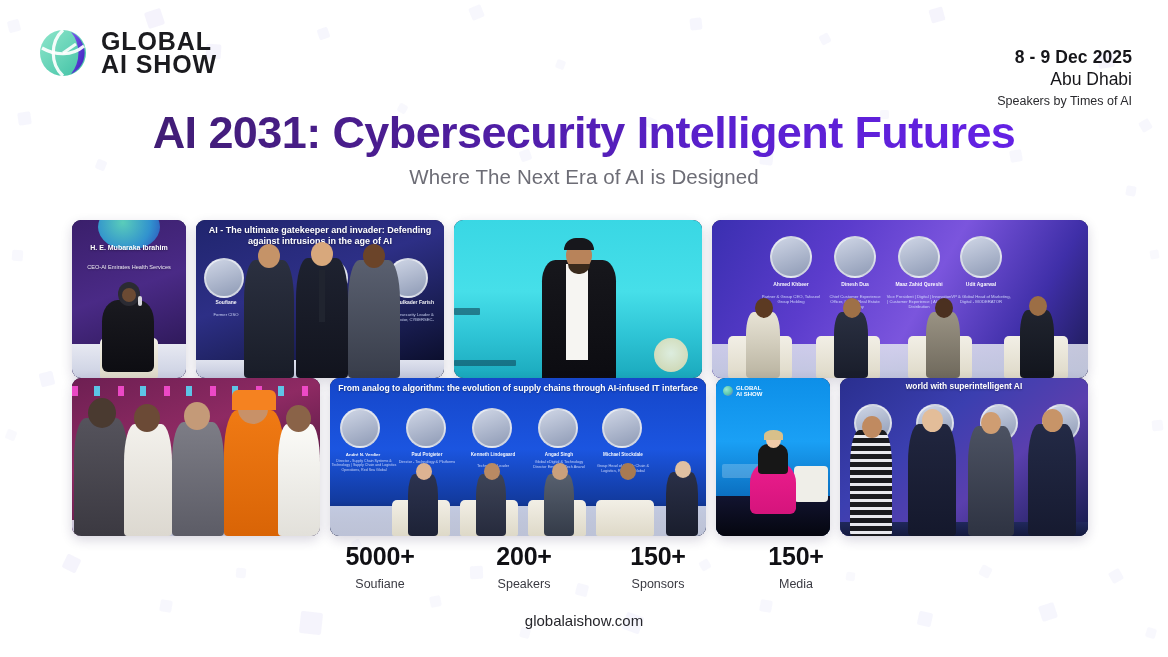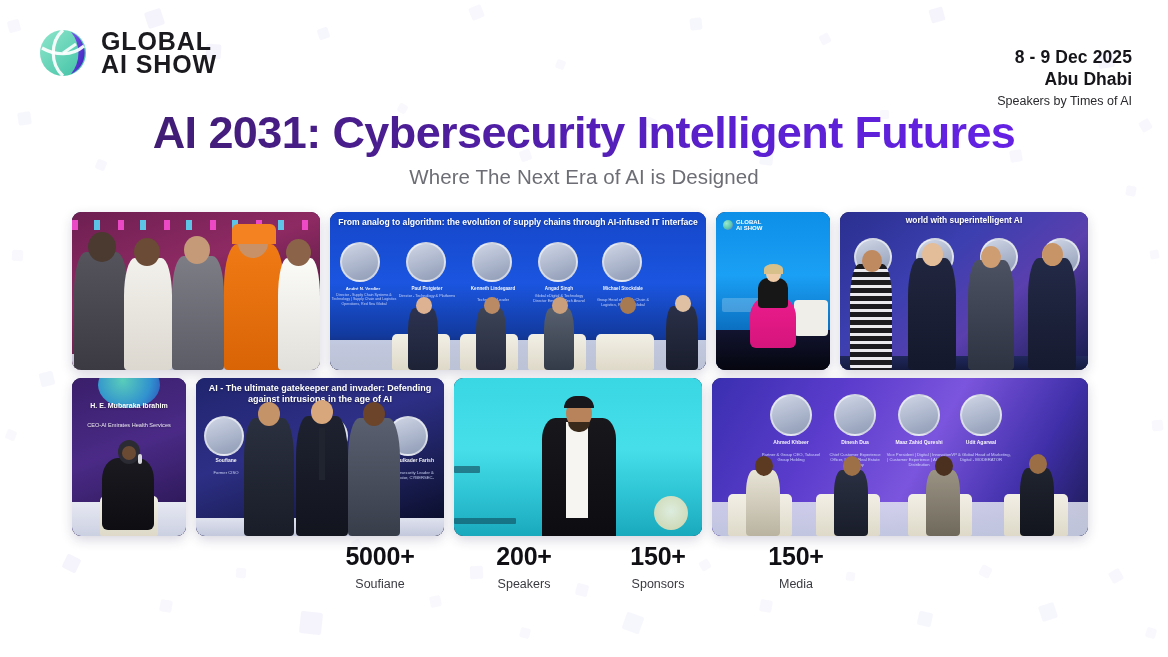--- a/index.html
+++ b/index.html
@@ -71,21 +71,21 @@
   .event-meta .date {
     font-size: 17.5px;
     font-weight: 700;
     color: #16161a;
     letter-spacing: 0.1px;
     line-height: 1.28;
     margin-top: 12px;
   }
   .event-meta .city {
     font-size: 17.5px;
-    font-weight: 700;
+    font-weight: 400;
     color: #16161a;
     line-height: 1.28;
   }
   .event-meta .powered {
     font-size: 12.5px;
     font-weight: 400;
     color: #2a2a2e;
     margin-top: 2px;
     line-height: 1.3;
   }
@@ -348,128 +348,20 @@
     </div>
   </div>
 
   <div class="title-block">
     <div class="main-title">AI 2031: Cybersecurity Intelligent Futures</div>
     <div class="sub-title">Where The Next Era of AI is Designed</div>
   </div>
 
   <div class="gallery">
 
-    <div class="grid-row row1">
-
-      <div class="tile t1">
-        <div class="tile-inner">
-          <div class="scene sc-conf"></div>
-          <div style="position:absolute;top:8px;left:0;right:0;height:10px;
-                      background:repeating-linear-gradient(90deg,#ff4fd8 0 6px,transparent 6px 22px,#57e0ff 22px 28px,transparent 28px 46px);opacity:.85;"></div>
-          <div class="floor" style="height:16px;"></div>
-          <div class="person" style="left:2px;width:54px;height:118px;background:linear-gradient(180deg,#55535c,#3b3941);"></div>
-          <div class="head" style="left:16px;bottom:108px;width:28px;height:30px;background:#4a3a30;"></div>
-          <div class="person" style="left:52px;width:48px;height:112px;background:linear-gradient(180deg,#f3f1ec,#dcd8d0);"></div>
-          <div class="head" style="left:62px;bottom:104px;width:26px;height:28px;background:#6b4a36;"></div>
-          <div class="person" style="left:100px;width:52px;height:114px;background:linear-gradient(180deg,#7d7d86,#5c5c66);"></div>
-          <div class="head" style="left:112px;bottom:106px;width:26px;height:28px;background:#c49a78;"></div>
-          <div class="person" style="left:152px;width:60px;height:126px;background:linear-gradient(180deg,#f07a14,#d96406);"></div>
-          <div class="head" style="left:166px;bottom:112px;width:30px;height:30px;background:#c89168;"></div>
-          <div style="position:absolute;left:160px;bottom:126px;width:44px;height:20px;background:#f58220;border-radius:6px 6px 0 0;"></div>
-          <div class="person" style="left:206px;width:42px;height:112px;background:linear-gradient(180deg,#fbfbf8,#e2e0da);"></div>
-          <div class="head" style="left:214px;bottom:104px;width:25px;height:27px;background:#8a6348;"></div>
-        </div>
-      </div>
-
-      <div class="tile t2">
-        <div class="tile-inner">
-          <div class="scene sc-stage"></div>
-          <div class="tile-cap" style="top:5px;font-size:8.6px;">From analog to algorithm: the evolution of supply chains through AI-infused IT interface</div>
-
-          <div class="avatar" style="left:10px;top:30px;width:40px;height:40px;"></div>
-          <div class="avatar" style="left:76px;top:30px;width:40px;height:40px;"></div>
-          <div class="avatar" style="left:142px;top:30px;width:40px;height:40px;"></div>
-          <div class="avatar" style="left:208px;top:30px;width:40px;height:40px;"></div>
-          <div class="avatar" style="left:272px;top:30px;width:40px;height:40px;"></div>
-
-          <div class="spk-name" style="left:0px;top:74px;width:66px;font-size:4.4px;">André N. Verdier</div>
-          <div class="spk-role" style="left:-2px;top:81px;width:72px;font-size:3.6px;">Director - Supply Chain Systems &amp; Technology | Supply Chain and Logistics Operations, Red Sea Global</div>
-
-          <div class="spk-name" style="left:66px;top:74px;width:62px;font-size:4.6px;">Paul Potgieter</div>
-          <div class="spk-role" style="left:66px;top:82px;width:62px;font-size:3.8px;">Director - Technology &amp; Platforms</div>
-
-          <div class="spk-name" style="left:132px;top:74px;width:62px;font-size:4.6px;">Kenneth Lindegaard</div>
-          <div class="spk-role" style="left:132px;top:86px;width:62px;font-size:3.8px;">Technology Leader</div>
-
-          <div class="spk-name" style="left:198px;top:74px;width:62px;font-size:4.6px;">Angad Singh</div>
-          <div class="spk-role" style="left:198px;top:82px;width:62px;font-size:3.8px;">Global eDigital &amp; Technology Director Emerging Tech Anand</div>
-
-          <div class="spk-name" style="left:262px;top:74px;width:62px;font-size:4.6px;">Michael Stockdale</div>
-          <div class="spk-role" style="left:262px;top:86px;width:62px;font-size:3.8px;">Group Head of Supply Chain &amp; Logistics, Red Sea Global</div>
-
-          <div class="floor" style="height:30px;"></div>
-          <div class="chair" style="left:62px;width:58px;height:36px;"></div>
-          <div class="chair" style="left:130px;width:58px;height:36px;"></div>
-          <div class="chair" style="left:198px;width:58px;height:36px;"></div>
-          <div class="chair" style="left:266px;width:58px;height:36px;"></div>
-          <div class="person" style="left:78px;width:30px;height:62px;background:linear-gradient(180deg,#2c3350,#1d2236);"></div>
-          <div class="head" style="left:86px;bottom:56px;width:16px;height:17px;background:#dcb292;"></div>
-          <div class="person" style="left:146px;width:30px;height:62px;background:linear-gradient(180deg,#3d4458,#262a3c);"></div>
-          <div class="head" style="left:154px;bottom:56px;width:16px;height:17px;background:#b98a63;"></div>
-          <div class="person" style="left:214px;width:30px;height:62px;background:linear-gradient(180deg,#57606f,#343b48);"></div>
-          <div class="head" style="left:222px;bottom:56px;width:16px;height:17px;background:#caa07c;"></div>
-          <div class="person" style="left:282px;width:30px;height:62px;background:linear-gradient(180deg,#1f2436,#141826;);"></div>
-          <div class="head" style="left:290px;bottom:56px;width:16px;height:17px;background:#a87a52;"></div>
-          <div class="person" style="left:336px;width:32px;height:64px;background:linear-gradient(180deg,#2a3048,#191d2c);"></div>
-          <div class="head" style="left:345px;bottom:58px;width:16px;height:17px;background:#e0c0a2;"></div>
-        </div>
-      </div>
-
-      <div class="tile t3">
-        <div class="tile-inner">
-          <div class="scene sc-blue"></div>
-          <div class="mini-logo" style="left:7px;top:7px;font-size:6px;">
-            <span class="dot"></span>
-            <span style="display:flex;flex-direction:column;line-height:1.05;">
-              <span>GLOBAL</span>
-              <span>AI SHOW</span>
-            </span>
-          </div>
-          <div style="position:absolute;left:6px;top:86px;width:56px;height:14px;background:rgba(255,255,255,.22);border-radius:2px;"></div>
-          <div style="position:absolute;right:6px;bottom:34px;width:18px;height:22px;background:#f6b73c;border-radius:2px;opacity:.9;"></div>
-          <div style="position:absolute;left:0;right:0;bottom:0;height:40px;background:linear-gradient(180deg,#121430,#05060f);"></div>
-          <div style="position:absolute;right:2px;bottom:34px;width:34px;height:36px;background:#efeee8;border-radius:4px;"></div>
-          <div class="person" style="left:34px;bottom:22px;width:46px;height:52px;background:linear-gradient(180deg,#ec1d8d,#d5147c);border-radius:40% 40% 6px 6px;"></div>
-          <div style="position:absolute;left:42px;bottom:62px;width:30px;height:30px;background:#171717;border-radius:10px 10px 4px 4px;"></div>
-          <div class="head" style="left:50px;bottom:88px;width:15px;height:16px;background:#f0cba8;"></div>
-          <div style="position:absolute;left:48px;bottom:96px;width:19px;height:10px;background:#d8c08a;border-radius:50% 50% 0 0;"></div>
-        </div>
-      </div>
-
-      <div class="tile t4">
-        <div class="tile-inner">
-          <div class="scene sc-navy"></div>
-          <div class="tile-cap" style="top:4px;font-size:8.4px;">world with superintelligent AI</div>
-          <div class="avatar" style="left:14px;top:26px;width:38px;height:38px;"></div>
-          <div class="avatar" style="left:76px;top:26px;width:38px;height:38px;"></div>
-          <div class="avatar" style="left:140px;top:26px;width:38px;height:38px;"></div>
-          <div class="avatar" style="left:202px;top:26px;width:38px;height:38px;"></div>
-          <div class="floor" style="height:14px;background:linear-gradient(180deg,#20285c,#141a3e);"></div>
-          <div class="person" style="left:10px;width:42px;height:106px;background:repeating-linear-gradient(180deg,#1b1b1f 0 5px,#e9e9ee 5px 8px);"></div>
-          <div class="head" style="left:22px;bottom:98px;width:20px;height:22px;background:#c08a60;"></div>
-          <div class="person" style="left:68px;width:48px;height:112px;background:linear-gradient(180deg,#21263f,#14182c);"></div>
-          <div class="head" style="left:82px;bottom:104px;width:21px;height:23px;background:#e3bd99;"></div>
-          <div class="person" style="left:128px;width:46px;height:110px;background:linear-gradient(180deg,#4c5262,#2e3342);"></div>
-          <div class="head" style="left:141px;bottom:102px;width:20px;height:22px;background:#cf9d72;"></div>
-          <div class="person" style="left:188px;width:48px;height:112px;background:linear-gradient(180deg,#232a46,#161a30);"></div>
-          <div class="head" style="left:202px;bottom:104px;width:21px;height:23px;background:#c79468;"></div>
-        </div>
-      </div>
-    </div>
-
     <div class="grid-row row2">
 
       <div class="tile t5">
         <div class="tile-inner">
           <div class="scene sc-purple"></div>
           <div style="position:absolute;left:26px;top:-16px;width:62px;height:46px;border-radius:50%;
                       background:radial-gradient(circle at 40% 40%,#5de0c2,#2f9ed8 60%,#2b4cc0 100%);opacity:.9;"></div>
           <div class="tile-cap" style="top:24px;font-size:7px;">H. E. Mubaraka Ibrahim</div>
           <div class="tile-cap" style="top:44px;font-size:5.6px;font-weight:400;opacity:.9;">CEO-AI Emirates Health Services</div>
           <div class="floor" style="height:34px;background:linear-gradient(180deg,#e7e9f2,#cbd0e2);"></div>
@@ -548,20 +440,128 @@
           <div class="head" style="left:43px;bottom:60px;width:18px;height:20px;background:#5c3a22;"></div>
           <div class="person" style="left:122px;width:34px;height:66px;background:linear-gradient(180deg,#2a3042,#191d2a);"></div>
           <div class="head" style="left:131px;bottom:60px;width:18px;height:20px;background:#9e7047;"></div>
           <div class="person" style="left:214px;width:34px;height:66px;background:linear-gradient(180deg,#9a9384,#6f695c);"></div>
           <div class="head" style="left:223px;bottom:60px;width:18px;height:20px;background:#4b3020;"></div>
           <div class="person" style="left:308px;width:34px;height:68px;background:linear-gradient(180deg,#20242f,#12151d);"></div>
           <div class="head" style="left:317px;bottom:62px;width:18px;height:20px;background:#9c6e45;"></div>
         </div>
       </div>
     </div>
+
+    <div class="grid-row row1">
+
+      <div class="tile t1">
+        <div class="tile-inner">
+          <div class="scene sc-conf"></div>
+          <div style="position:absolute;top:8px;left:0;right:0;height:10px;
+                      background:repeating-linear-gradient(90deg,#ff4fd8 0 6px,transparent 6px 22px,#57e0ff 22px 28px,transparent 28px 46px);opacity:.85;"></div>
+          <div class="floor" style="height:16px;"></div>
+          <div class="person" style="left:2px;width:54px;height:118px;background:linear-gradient(180deg,#55535c,#3b3941);"></div>
+          <div class="head" style="left:16px;bottom:108px;width:28px;height:30px;background:#4a3a30;"></div>
+          <div class="person" style="left:52px;width:48px;height:112px;background:linear-gradient(180deg,#f3f1ec,#dcd8d0);"></div>
+          <div class="head" style="left:62px;bottom:104px;width:26px;height:28px;background:#6b4a36;"></div>
+          <div class="person" style="left:100px;width:52px;height:114px;background:linear-gradient(180deg,#7d7d86,#5c5c66);"></div>
+          <div class="head" style="left:112px;bottom:106px;width:26px;height:28px;background:#c49a78;"></div>
+          <div class="person" style="left:152px;width:60px;height:126px;background:linear-gradient(180deg,#f07a14,#d96406);"></div>
+          <div class="head" style="left:166px;bottom:112px;width:30px;height:30px;background:#c89168;"></div>
+          <div style="position:absolute;left:160px;bottom:126px;width:44px;height:20px;background:#f58220;border-radius:6px 6px 0 0;"></div>
+          <div class="person" style="left:206px;width:42px;height:112px;background:linear-gradient(180deg,#fbfbf8,#e2e0da);"></div>
+          <div class="head" style="left:214px;bottom:104px;width:25px;height:27px;background:#8a6348;"></div>
+        </div>
+      </div>
+
+      <div class="tile t2">
+        <div class="tile-inner">
+          <div class="scene sc-stage"></div>
+          <div class="tile-cap" style="top:5px;font-size:8.6px;">From analog to algorithm: the evolution of supply chains through AI-infused IT interface</div>
+
+          <div class="avatar" style="left:10px;top:30px;width:40px;height:40px;"></div>
+          <div class="avatar" style="left:76px;top:30px;width:40px;height:40px;"></div>
+          <div class="avatar" style="left:142px;top:30px;width:40px;height:40px;"></div>
+          <div class="avatar" style="left:208px;top:30px;width:40px;height:40px;"></div>
+          <div class="avatar" style="left:272px;top:30px;width:40px;height:40px;"></div>
+
+          <div class="spk-name" style="left:0px;top:74px;width:66px;font-size:4.4px;">André N. Verdier</div>
+          <div class="spk-role" style="left:-2px;top:81px;width:72px;font-size:3.6px;">Director - Supply Chain Systems &amp; Technology | Supply Chain and Logistics Operations, Red Sea Global</div>
+
+          <div class="spk-name" style="left:66px;top:74px;width:62px;font-size:4.6px;">Paul Potgieter</div>
+          <div class="spk-role" style="left:66px;top:82px;width:62px;font-size:3.8px;">Director - Technology &amp; Platforms</div>
+
+          <div class="spk-name" style="left:132px;top:74px;width:62px;font-size:4.6px;">Kenneth Lindegaard</div>
+          <div class="spk-role" style="left:132px;top:86px;width:62px;font-size:3.8px;">Technology Leader</div>
+
+          <div class="spk-name" style="left:198px;top:74px;width:62px;font-size:4.6px;">Angad Singh</div>
+          <div class="spk-role" style="left:198px;top:82px;width:62px;font-size:3.8px;">Global eDigital &amp; Technology Director Emerging Tech Anand</div>
+
+          <div class="spk-name" style="left:262px;top:74px;width:62px;font-size:4.6px;">Michael Stockdale</div>
+          <div class="spk-role" style="left:262px;top:86px;width:62px;font-size:3.8px;">Group Head of Supply Chain &amp; Logistics, Red Sea Global</div>
+
+          <div class="floor" style="height:30px;"></div>
+          <div class="chair" style="left:62px;width:58px;height:36px;"></div>
+          <div class="chair" style="left:130px;width:58px;height:36px;"></div>
+          <div class="chair" style="left:198px;width:58px;height:36px;"></div>
+          <div class="chair" style="left:266px;width:58px;height:36px;"></div>
+          <div class="person" style="left:78px;width:30px;height:62px;background:linear-gradient(180deg,#2c3350,#1d2236);"></div>
+          <div class="head" style="left:86px;bottom:56px;width:16px;height:17px;background:#dcb292;"></div>
+          <div class="person" style="left:146px;width:30px;height:62px;background:linear-gradient(180deg,#3d4458,#262a3c);"></div>
+          <div class="head" style="left:154px;bottom:56px;width:16px;height:17px;background:#b98a63;"></div>
+          <div class="person" style="left:214px;width:30px;height:62px;background:linear-gradient(180deg,#57606f,#343b48);"></div>
+          <div class="head" style="left:222px;bottom:56px;width:16px;height:17px;background:#caa07c;"></div>
+          <div class="person" style="left:282px;width:30px;height:62px;background:linear-gradient(180deg,#1f2436,#141826;);"></div>
+          <div class="head" style="left:290px;bottom:56px;width:16px;height:17px;background:#a87a52;"></div>
+          <div class="person" style="left:336px;width:32px;height:64px;background:linear-gradient(180deg,#2a3048,#191d2c);"></div>
+          <div class="head" style="left:345px;bottom:58px;width:16px;height:17px;background:#e0c0a2;"></div>
+        </div>
+      </div>
+
+      <div class="tile t3">
+        <div class="tile-inner">
+          <div class="scene sc-blue"></div>
+          <div class="mini-logo" style="left:7px;top:7px;font-size:6px;">
+            <span class="dot"></span>
+            <span style="display:flex;flex-direction:column;line-height:1.05;">
+              <span>GLOBAL</span>
+              <span>AI SHOW</span>
+            </span>
+          </div>
+          <div style="position:absolute;left:6px;top:86px;width:56px;height:14px;background:rgba(255,255,255,.22);border-radius:2px;"></div>
+          <div style="position:absolute;right:6px;bottom:34px;width:18px;height:22px;background:#f6b73c;border-radius:2px;opacity:.9;"></div>
+          <div style="position:absolute;left:0;right:0;bottom:0;height:40px;background:linear-gradient(180deg,#121430,#05060f);"></div>
+          <div style="position:absolute;right:2px;bottom:34px;width:34px;height:36px;background:#efeee8;border-radius:4px;"></div>
+          <div class="person" style="left:34px;bottom:22px;width:46px;height:52px;background:linear-gradient(180deg,#ec1d8d,#d5147c);border-radius:40% 40% 6px 6px;"></div>
+          <div style="position:absolute;left:42px;bottom:62px;width:30px;height:30px;background:#171717;border-radius:10px 10px 4px 4px;"></div>
+          <div class="head" style="left:50px;bottom:88px;width:15px;height:16px;background:#f0cba8;"></div>
+          <div style="position:absolute;left:48px;bottom:96px;width:19px;height:10px;background:#d8c08a;border-radius:50% 50% 0 0;"></div>
+        </div>
+      </div>
+
+      <div class="tile t4">
+        <div class="tile-inner">
+          <div class="scene sc-navy"></div>
+          <div class="tile-cap" style="top:4px;font-size:8.4px;">world with superintelligent AI</div>
+          <div class="avatar" style="left:14px;top:26px;width:38px;height:38px;"></div>
+          <div class="avatar" style="left:76px;top:26px;width:38px;height:38px;"></div>
+          <div class="avatar" style="left:140px;top:26px;width:38px;height:38px;"></div>
+          <div class="avatar" style="left:202px;top:26px;width:38px;height:38px;"></div>
+          <div class="floor" style="height:14px;background:linear-gradient(180deg,#20285c,#141a3e);"></div>
+          <div class="person" style="left:10px;width:42px;height:106px;background:repeating-linear-gradient(180deg,#1b1b1f 0 5px,#e9e9ee 5px 8px);"></div>
+          <div class="head" style="left:22px;bottom:98px;width:20px;height:22px;background:#c08a60;"></div>
+          <div class="person" style="left:68px;width:48px;height:112px;background:linear-gradient(180deg,#21263f,#14182c);"></div>
+          <div class="head" style="left:82px;bottom:104px;width:21px;height:23px;background:#e3bd99;"></div>
+          <div class="person" style="left:128px;width:46px;height:110px;background:linear-gradient(180deg,#4c5262,#2e3342);"></div>
+          <div class="head" style="left:141px;bottom:102px;width:20px;height:22px;background:#cf9d72;"></div>
+          <div class="person" style="left:188px;width:48px;height:112px;background:linear-gradient(180deg,#232a46,#161a30);"></div>
+          <div class="head" style="left:202px;bottom:104px;width:21px;height:23px;background:#c79468;"></div>
+        </div>
+      </div>
+    </div>
   </div>
 
   <div class="stats">
     <div class="stat s1">
       <div class="num">5000+</div>
       <div class="lbl">Soufiane</div>
     </div>
     <div class="stat s2">
       <div class="num">200+</div>
       <div class="lbl">Speakers</div>
@@ -569,14 +569,17 @@
     <div class="stat s3">
       <div class="num">150+</div>
       <div class="lbl">Sponsors</div>
     </div>
     <div class="stat s4">
       <div class="num">150+</div>
       <div class="lbl">Media</div>
     </div>
   </div>
 
+  <div class="footer">
+    <span>globalaishow.com</span>
+  </div>
 
 </div>
 
 </body></html>

